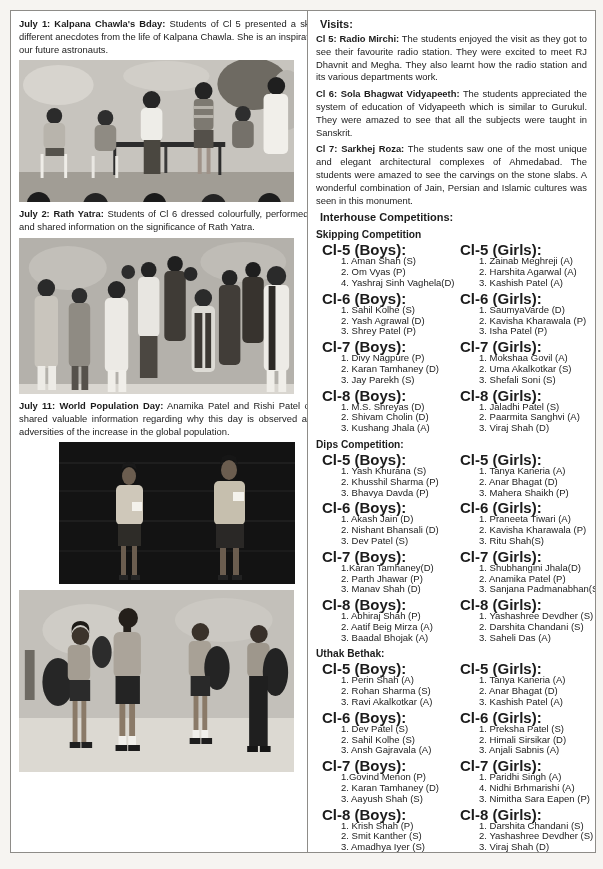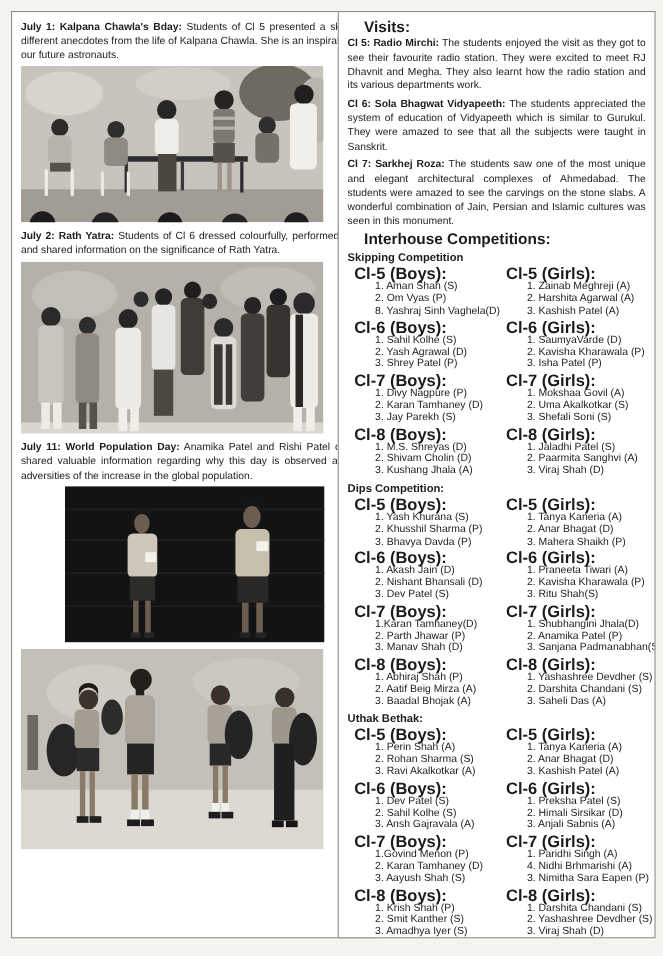--- a/index.html
+++ b/index.html
@@ -16,21 +16,21 @@
   }
   #left-box  { left:10px;  top:10px; width:334px; height:843px; }
   #right-box { left:307px; top:10px; width:289px; height:843px; }
 
   .para { font-size:9.4px; line-height:12.8px; text-align:justify; margin:0 0 4px 0; }
   .b { font-weight:bold; }
 
   .photo { display:block; margin:2px 0 6px 0; }
   .photo.centered { margin-left:auto; margin-right:auto; }
 
-  .heading { font-size:14px; font-weight:bold; line-height:13px; margin:0 0 2px 15px; }
+  .heading { font-size:11px; font-weight:bold; line-height:13px; margin:0 0 2px 4px; }
   .comp-title { font-size:10.2px; font-weight:bold; line-height:12px; margin:5px 0 3px 0; }
 
   .groups {
     display:grid; grid-template-columns:132px 1fr;
     column-gap:6px; row-gap:4px; margin-left:6px;
   }
   .grp { }
   .lbl { font-weight:bold; font-size:15px; line-height:12px; }
   .ent { font-size:9.5px; line-height:10.8px; padding-left:19px; white-space:nowrap; }
 </style>
@@ -208,21 +208,21 @@
 
   <div class="heading">Interhouse Competitions:</div>
 
   <div>
     <div class="comp-title">Skipping Competition</div>
     <div class="groups">
       <div class="grp">
         <div class="lbl">Cl-5 (Boys):</div>
         <div class="ent">1. Aman Shah (S)</div>
         <div class="ent">2. Om Vyas (P)</div>
-        <div class="ent">8. Yashraj Sinh Vaghela(D)</div>
+        <div class="ent">4. Yashraj Sinh Vaghela(D)</div>
       </div>
       <div class="grp">
         <div class="lbl">Cl-5 (Girls):</div>
         <div class="ent">1. Zainab Meghreji (A)</div>
         <div class="ent">2. Harshita Agarwal (A)</div>
         <div class="ent">3. Kashish Patel (A)</div>
       </div>
       <div class="grp">
         <div class="lbl">Cl-6 (Boys):</div>
         <div class="ent">1. Sahil Kolhe (S)</div>

